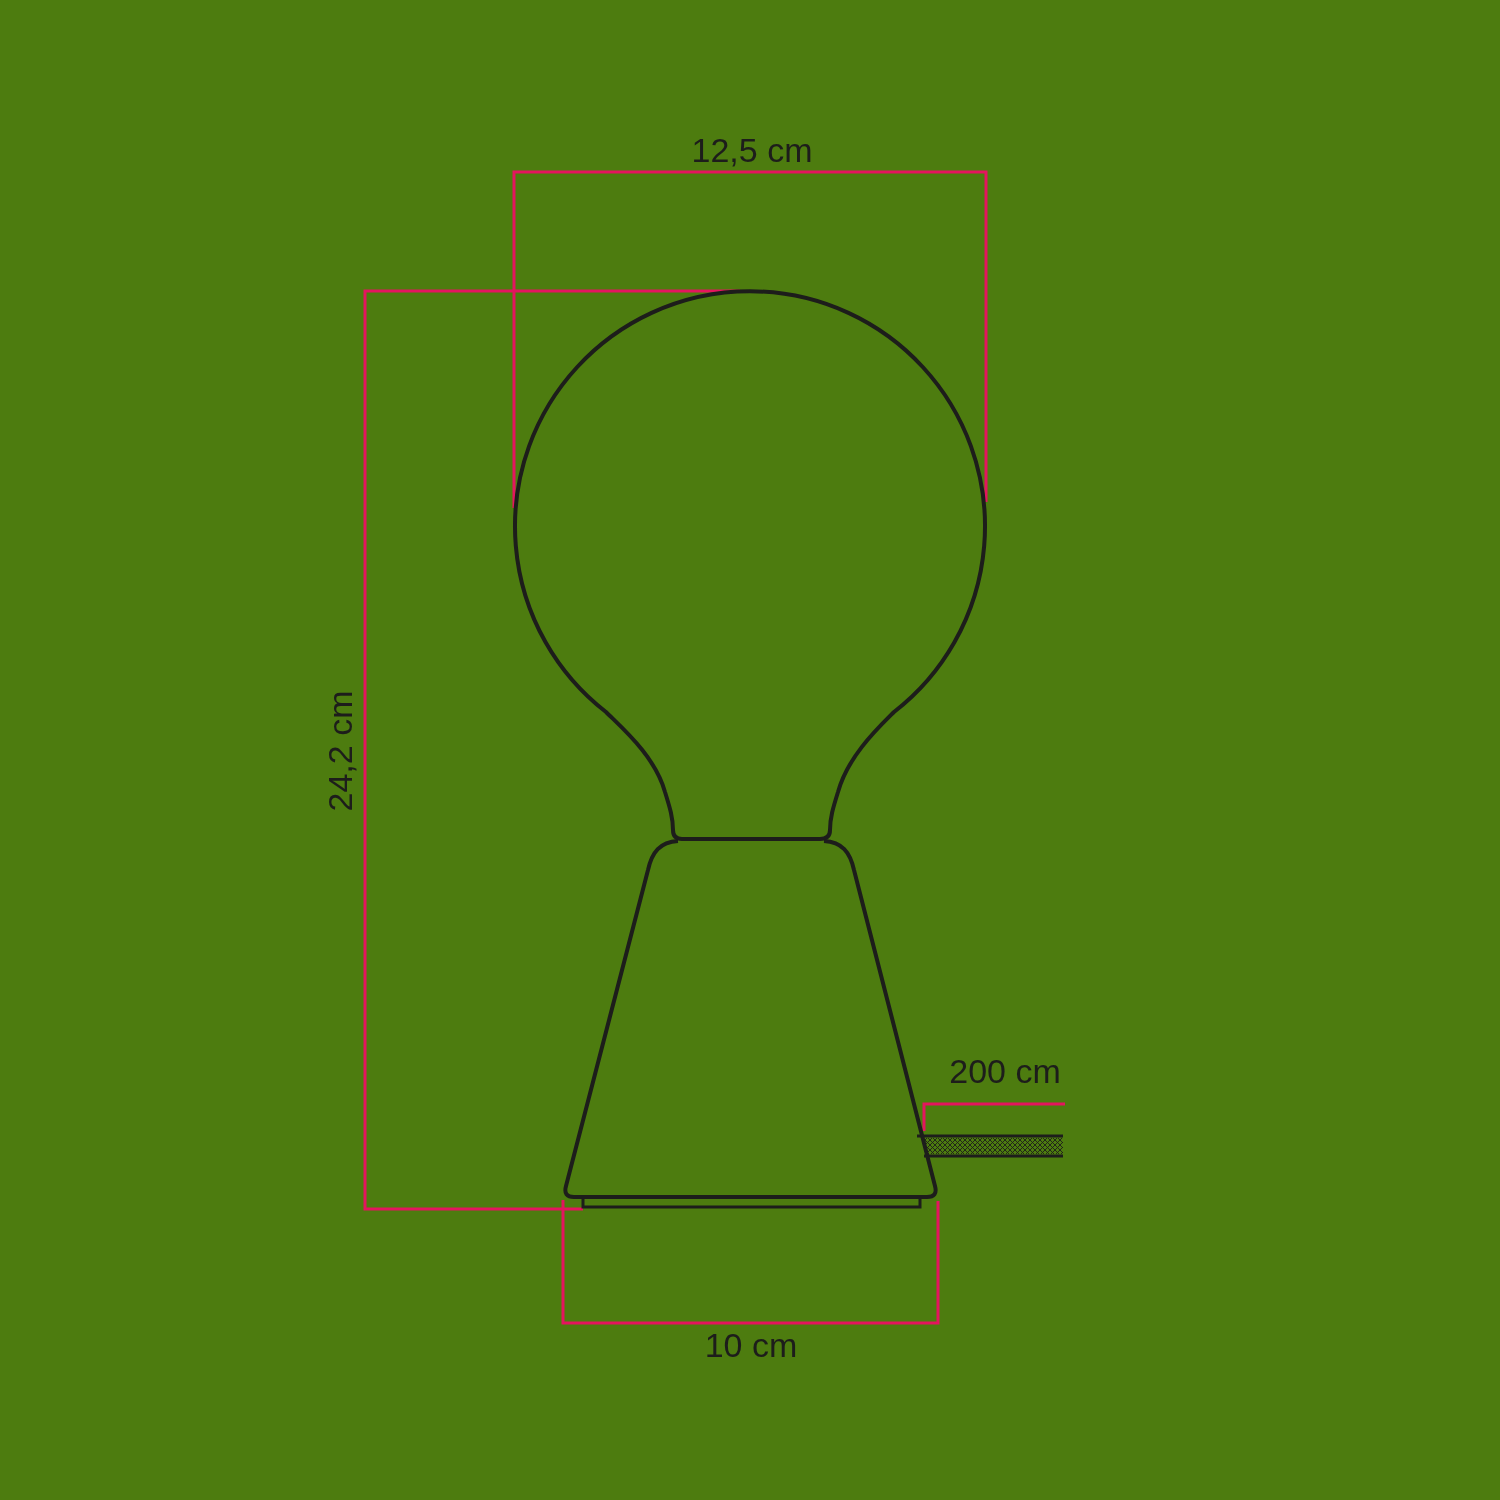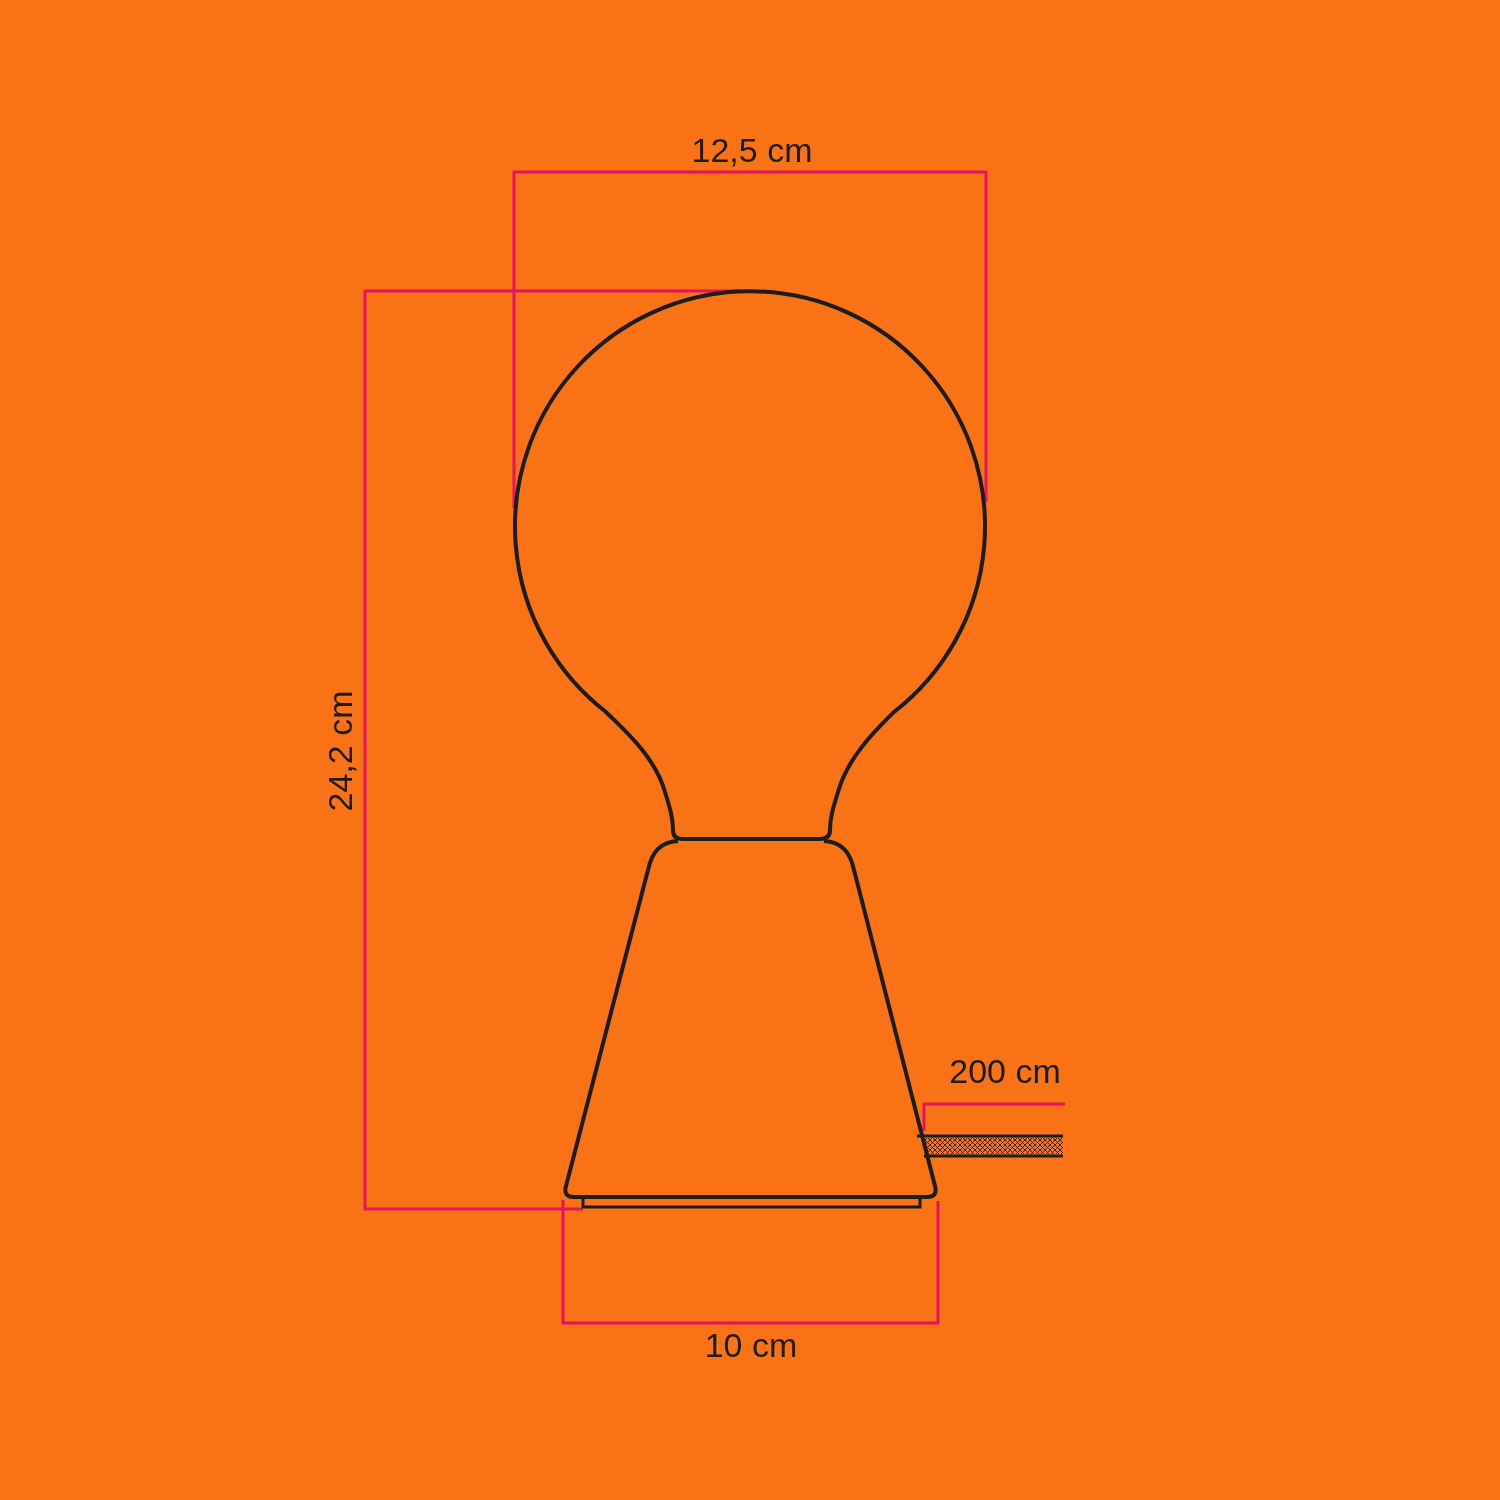--- a/index.html
+++ b/index.html
@@ -4,21 +4,21 @@
 <style>
   html, body {
     margin: 0;
     padding: 0;
     background: #ffffff;
   }
   .stage {
     position: relative;
     width: 1500px;
     height: 1500px;
-    background: #f97316;
+    background: #4d7c0f;
     overflow: hidden;
   }
   svg { display: block; }
   .dim-line {
     fill: none;
     stroke-width: 3;
     stroke-linejoin: miter;
   }
   .lamp-outline {
     fill: none;

